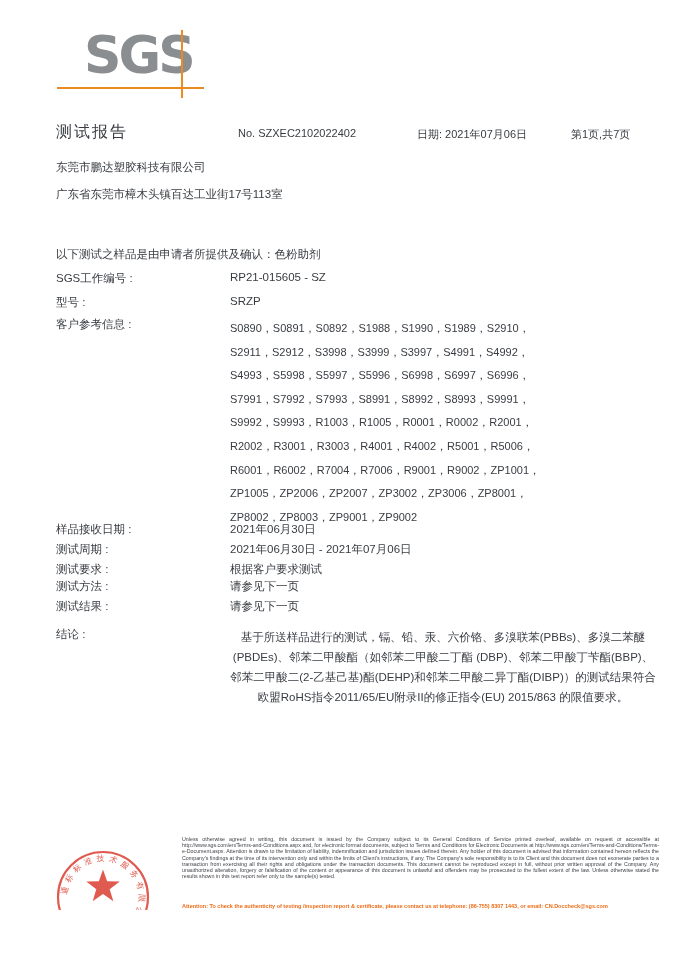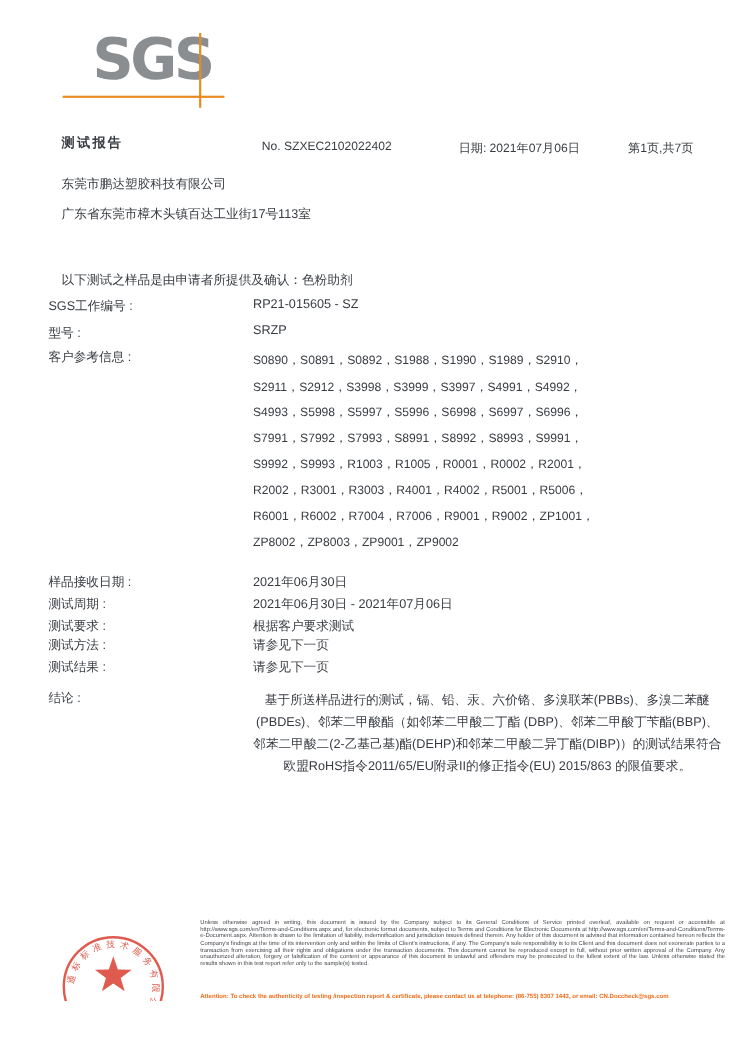--- a/index.html
+++ b/index.html
@@ -9,31 +9,31 @@
   }
   
   .sgs-logo {
     position:absolute; left:84px; top:26px;
     font-family:"DejaVu Sans",sans-serif; font-weight:bold;
     font-size:52px; line-height:58px; color:#8a8e91; letter-spacing:-3px;
   }
   .crop-h { position:absolute; left:57px; top:87px; width:147px; height:2px; background:#e98b1f; }
   .crop-v { position:absolute; left:181px; top:30px; width:2px; height:68px; background:#e98b1f; }
 
-  .doc-title  { position:absolute; left:56px;  top:122px; font-size:12px; font-weight:bold; letter-spacing:2px;text-align:right; }
+  .doc-title  { position:absolute; left:56px;  top:122px; font-size:16px; font-weight:normal; letter-spacing:2px;text-align:right; }
   .report-no  { position:absolute; left:238px; top:127px; font-size:11px; }
   .report-date{ position:absolute; left:417px; top:127px; font-size:11px; }
   .page-info  { position:absolute; left:552px; top:127px; font-size:11px;margin-left:19px; }
 
   .applicant-name { position:absolute; left:56px; top:160px; font-size:11.5px; }
   .applicant-addr { position:absolute; left:56px; top:187px; font-size:11.5px; }
   .statement      { position:absolute; left:56px; top:247px; font-size:11.5px; }
 
   
-  .lab { position:absolute; left:44px;  font-size:11.5px; white-space:nowrap; }
+  .lab { position:absolute; left:56px;  font-size:11.5px; white-space:nowrap; }
   .val { position:absolute; left:230px; font-size:11.5px; white-space:nowrap;text-align:right; }
   .codes { position:absolute; left:230px; top:317px; font-size:11px; line-height:23.6px; }
   .conclusion {
     position:absolute; left:230px; top:627px; width:426px;
     font-size:11.5px; line-height:20px; white-space:normal;text-align:center;
   }
 
   
   .legal {
     position:absolute; left:182px; top:836px; width:477px;
@@ -84,20 +84,21 @@
 
   <div class="lab" style="top:317px">客户参考信息 :</div>
   <div class="codes">
     <div>S0890，S0891，S0892，S1988，S1990，S1989，S2910，</div>
     <div>S2911，S2912，S3998，S3999，S3997，S4991，S4992，</div>
     <div>S4993，S5998，S5997，S5996，S6998，S6997，S6996，</div>
     <div>S7991，S7992，S7993，S8991，S8992，S8993，S9991，</div>
     <div>S9992，S9993，R1003，R1005，R0001，R0002，R2001，</div>
     <div>R2002，R3001，R3003，R4001，R4002，R5001，R5006，</div>
     <div>R6001，R6002，R7004，R7006，R9001，R9002，ZP1001，</div>
+    <div>ZP1005，ZP2006，ZP2007，ZP3002，ZP3006，ZP8001，</div>
     <div>ZP8002，ZP8003，ZP9001，ZP9002</div>
   </div>
 
   <div class="lab" style="top:522px">样品接收日期 :</div>
   <div class="val" style="top:522px">2021年06月30日</div>
 
   <div class="lab" style="top:542px">测试周期 :</div>
   <div class="val" style="top:542px">2021年06月30日 - 2021年07月06日</div>
 
   <div class="lab" style="top:562px">测试要求 :</div>

